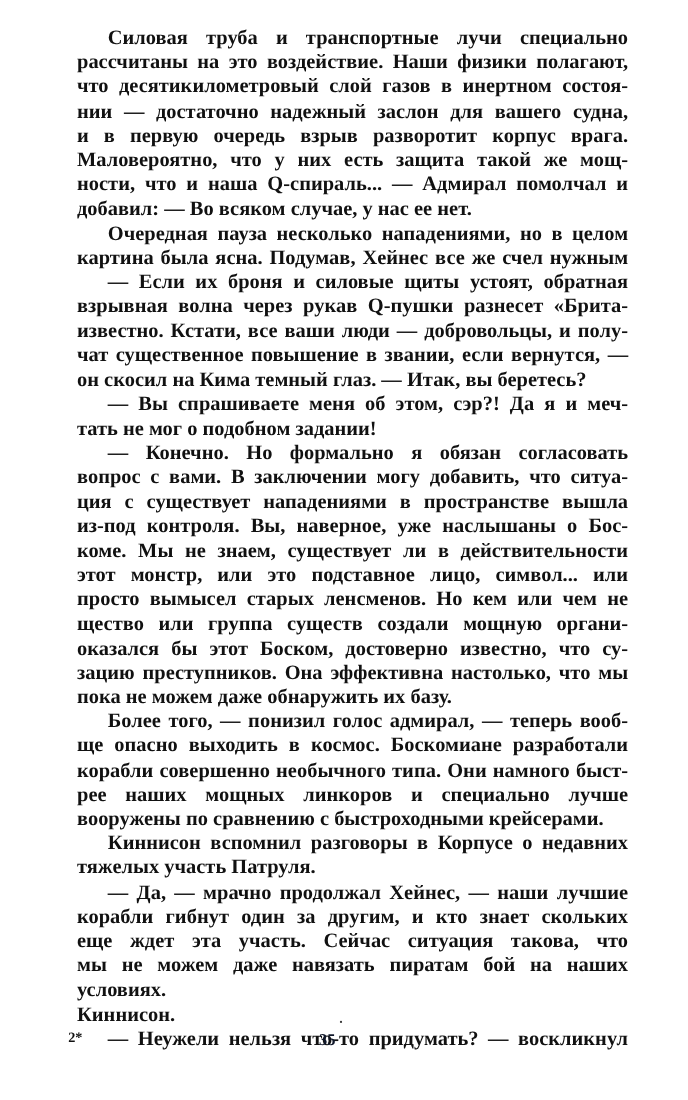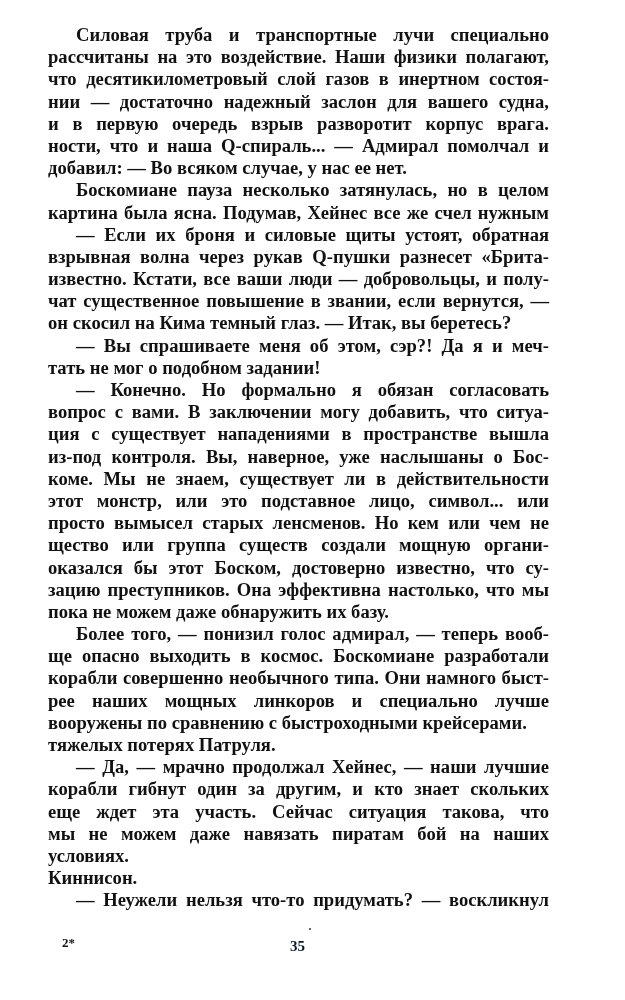--- a/index.html
+++ b/index.html
@@ -1,18 +1,18 @@
 <!DOCTYPE html>
 <html><head>
 <meta charset="utf-8">
 <style>
   html, body { margin: 0; padding: 0; background: #ffffff; }
   body { width: 625px; height: 1000px; position: relative; overflow: hidden; }
   .page {
-    position: absolute; left: 48px; top: 24px; width: 501px;
+    position: absolute; left: 70px; top: 24px; width: 501px;
     font-family: "Liberation Serif", "DejaVu Serif", serif;
     font-weight: bold; font-size: 18.6px; line-height: 22.2px; color: #111;
   }
   .line {
     display: block; white-space: nowrap; height: 22.2px;
     text-align: justify; text-align-last: justify;
   }
   .line.last { text-align-last: left; }
   .line.indent { padding-left: 28px; }
   .footer-sig {
@@ -27,23 +27,24 @@
 </style>
 </head>
 <body>
 
 <div class="page" id="page">
     <span class="line indent">Силовая труба и транспортные лучи специально</span>
     <span class="line">рассчитаны на это воздействие. Наши физики полагают,</span>
     <span class="line">что десятикилометровый слой газов в инертном состоя-</span>
     <span class="line">нии — достаточно надежный заслон для вашего судна,</span>
     <span class="line">и в первую очередь взрыв разворотит корпус врага.</span>
+    <span class="line">Маловероятно, что у них есть защита такой же мощ-</span>
     <span class="line">ности, что и наша Q-спираль... — Адмирал помолчал и</span>
     <span class="line last">добавил: — Во всяком случае, у нас ее нет.</span>
-    <span class="line indent">Боскомиане пауза несколько затянулась, но в целом</span>
+    <span class="line indent">Очередная пауза несколько нападениями, но в целом</span>
     <span class="line">картина была ясна. Подумав, Хейнес все же счел нужным</span>
     <span class="line indent">— Если их броня и силовые щиты устоят, обратная</span>
     <span class="line">взрывная волна через рукав Q-пушки разнесет «Брита-</span>
     <span class="line">известно. Кстати, все ваши люди — добровольцы, и полу-</span>
     <span class="line">чат существенное повышение в звании, если вернутся, —</span>
     <span class="line last">он скосил на Кима темный глаз. — Итак, вы беретесь?</span>
     <span class="line indent">— Вы спрашиваете меня об этом, сэр?! Да я и меч-</span>
     <span class="line last">тать не мог о подобном задании!</span>
     <span class="line indent">— Конечно. Но формально я обязан согласовать</span>
     <span class="line">вопрос с вами. В заключении могу добавить, что ситуа-</span>
@@ -54,21 +55,22 @@
     <span class="line">просто вымысел старых ленсменов. Но кем или чем не</span>
     <span class="line">щество или группа существ создали мощную органи-</span>
     <span class="line">оказался бы этот Боском, достоверно известно, что су-</span>
     <span class="line">зацию преступников. Она эффективна настолько, что мы</span>
     <span class="line last">пока не можем даже обнаружить их базу.</span>
     <span class="line indent">Более того, — понизил голос адмирал, — теперь вооб-</span>
     <span class="line">ще опасно выходить в космос. Боскомиане разработали</span>
     <span class="line">корабли совершенно необычного типа. Они намного быст-</span>
     <span class="line">рее наших мощных линкоров и специально лучше</span>
     <span class="line last">вооружены по сравнению с быстроходными крейсерами.</span>
-    <span class="line last">тяжелых потерях Патруля.</span>
+    <span class="line indent">Киннисон вспомнил разговоры в Корпусе о недавних</span>
+    <span class="line last">тяжелых участь Патруля.</span>
     <span class="line indent">— Да, — мрачно продолжал Хейнес, — наши лучшие</span>
     <span class="line">корабли гибнут один за другим, и кто знает скольких</span>
     <span class="line">еще ждет эта участь. Сейчас ситуация такова, что</span>
     <span class="line">мы не можем даже навязать пиратам бой на наших</span>
     <span class="line last">условиях.</span>
     <span class="line last">Киннисон.</span>
     <span class="line indent">— Неужели нельзя что-то придумать? — воскликнул</span>
   </div>
 <div class="speck"></div>
 <div class="footer-sig">2*</div>

